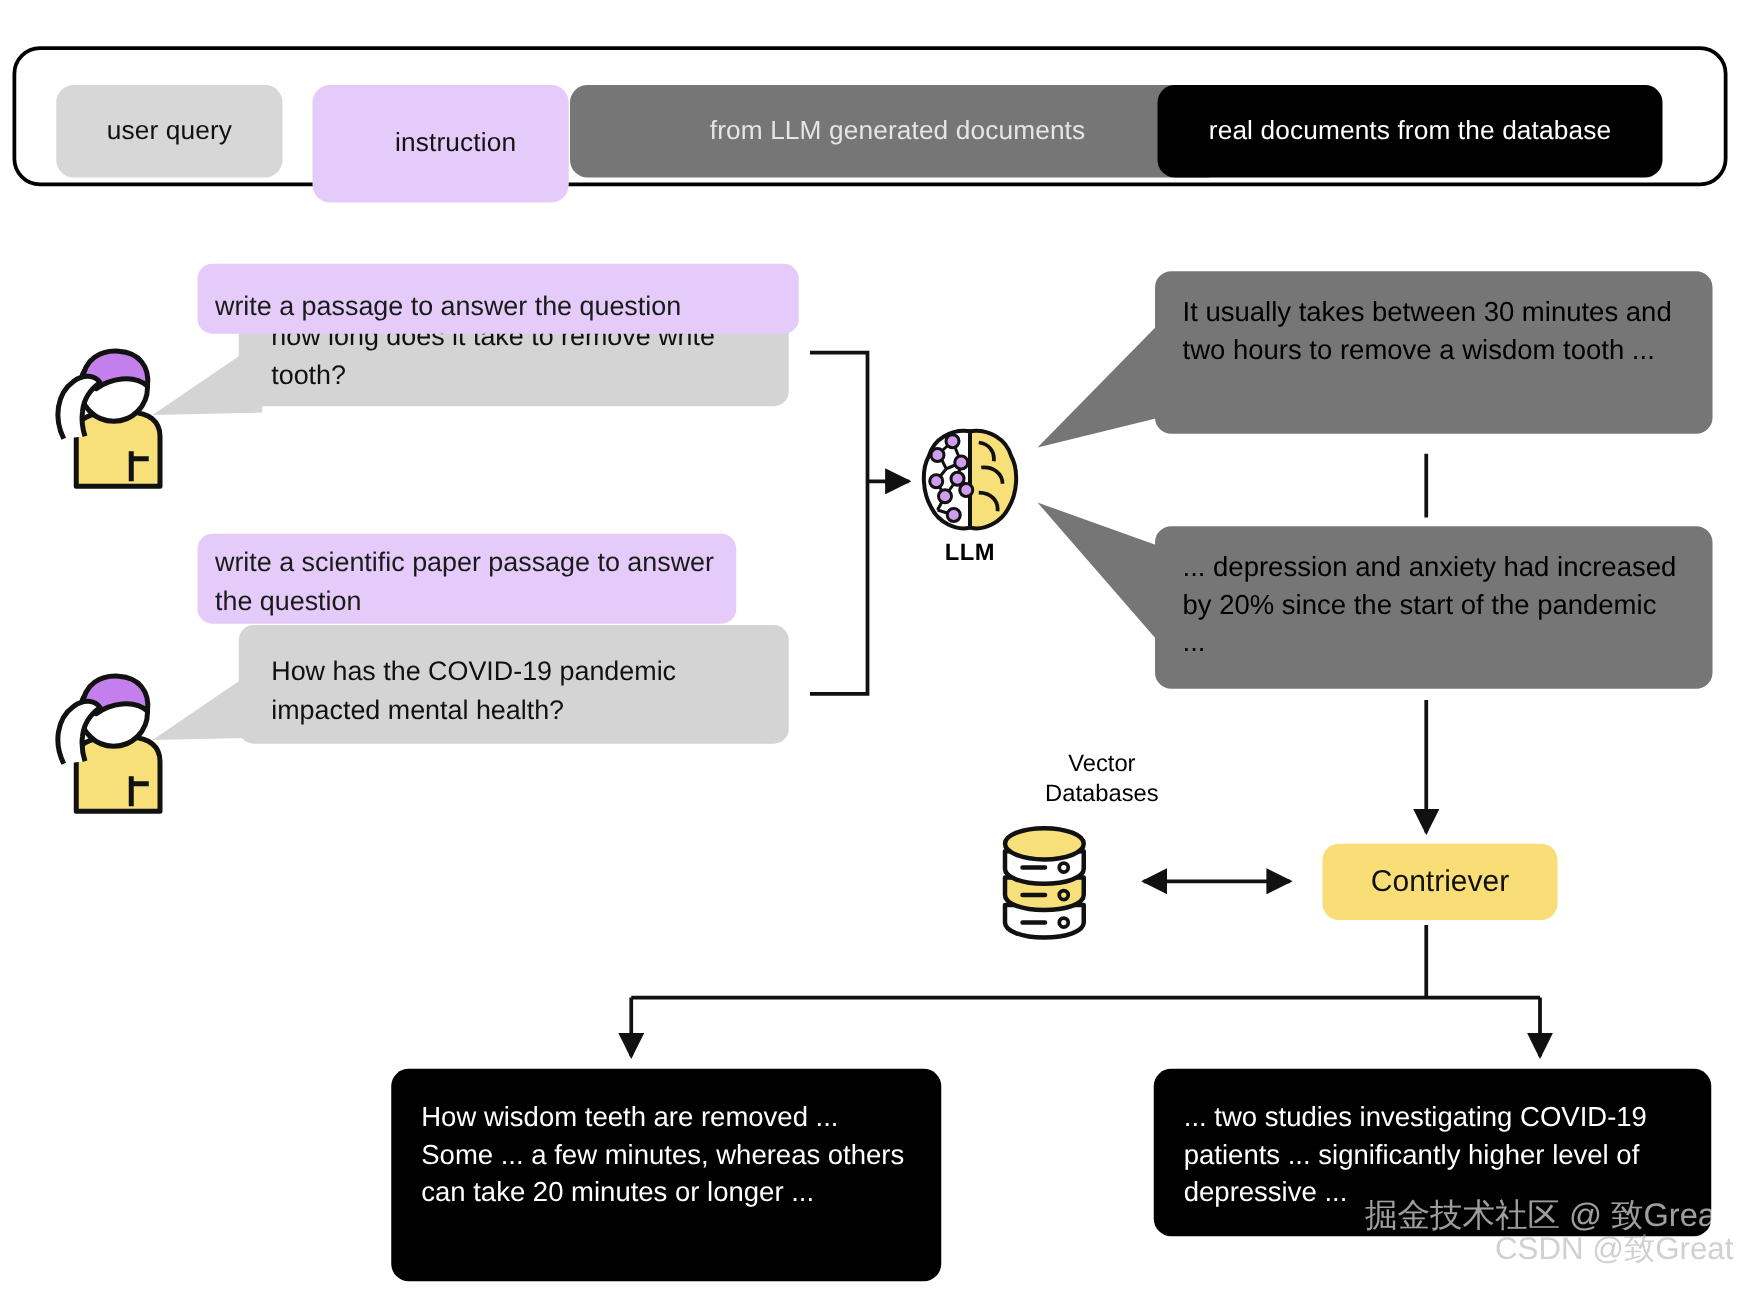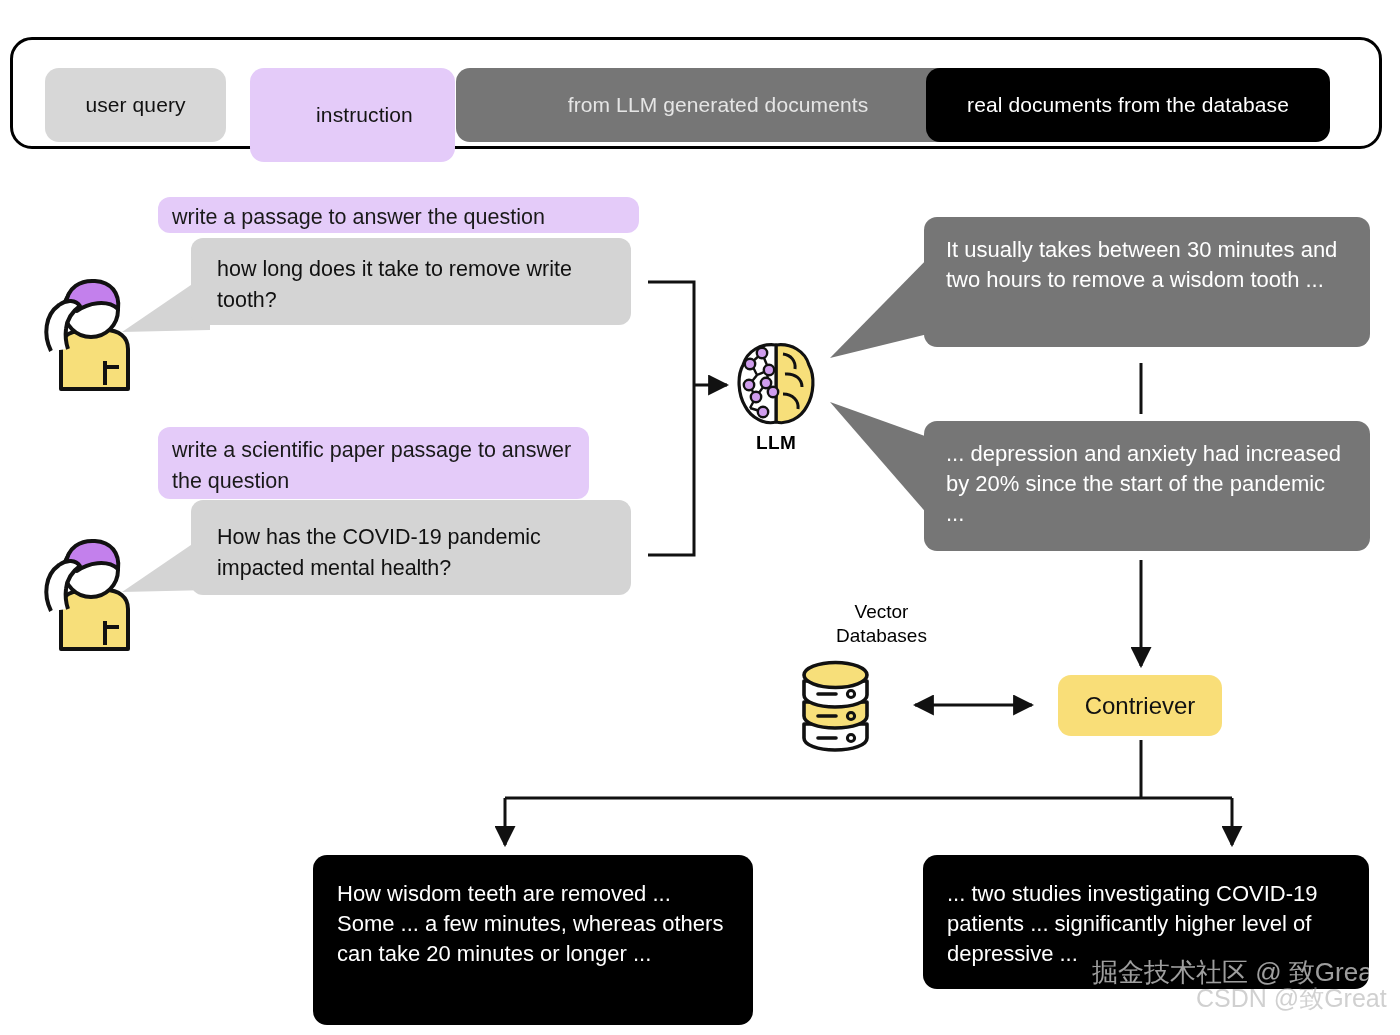--- a/index.html
+++ b/index.html
@@ -63,21 +63,21 @@
     position: absolute;
     background: #e4cbf9;
     color: #1a1a1a;
     border-radius: 12px;
     font-size: 21.5px;
     line-height: 31px;
     padding: 9px 16px 9px 14px;
     box-sizing: border-box;
     z-index: 4;
   }
-  #instr-1 { left: 158px; top: 197px; width: 481px; height: 36px; padding-top: 5px; }
+  #instr-1 { left: 158px; top: 211px; width: 481px; height: 56px; padding-top: 19px; }
   #instr-2 { left: 158px; top: 427px; width: 431px; height: 72px; padding-top: 8px; }
 
   
   .query-bubble {
     position: absolute;
     background: #d4d4d4;
     color: #111111;
     border-radius: 12px;
     font-size: 21.5px;
     line-height: 31px;
@@ -105,21 +105,21 @@
     font-size: 19px;
     font-weight: bold;
     color: #000000;
     letter-spacing: 0.4px;
   }
 
   
   .gen-doc {
     position: absolute;
     background: #767676;
-    color: #ffffff;
+    color: #000000;
     border-radius: 13px;
     font-size: 22px;
     line-height: 30px;
     padding: 18px 22px;
     box-sizing: border-box;
     z-index: 3;
   }
   #gen-1 { left: 924px; top: 217px; width: 446px; height: 130px; }
   #gen-2 { left: 924px; top: 421px; width: 446px; height: 130px; }
   .gen-tail { position: absolute; z-index: 2; }
@@ -134,21 +134,21 @@
     font-weight: normal;
     line-height: 24px;
     color: #000000;
   }
   #vdb-icon { position: absolute; left: 798px; top: 658px; }
 
   
   #contriever {
     position: absolute;
     left: 1058px; top: 675px;
-    width: 164px; height: 61px;
+    width: 188px; height: 61px;
     background: #f9de78;
     border-radius: 13px;
     display: flex;
     align-items: center;
     justify-content: center;
     font-size: 24px;
     color: #111111;
   }
 
   

